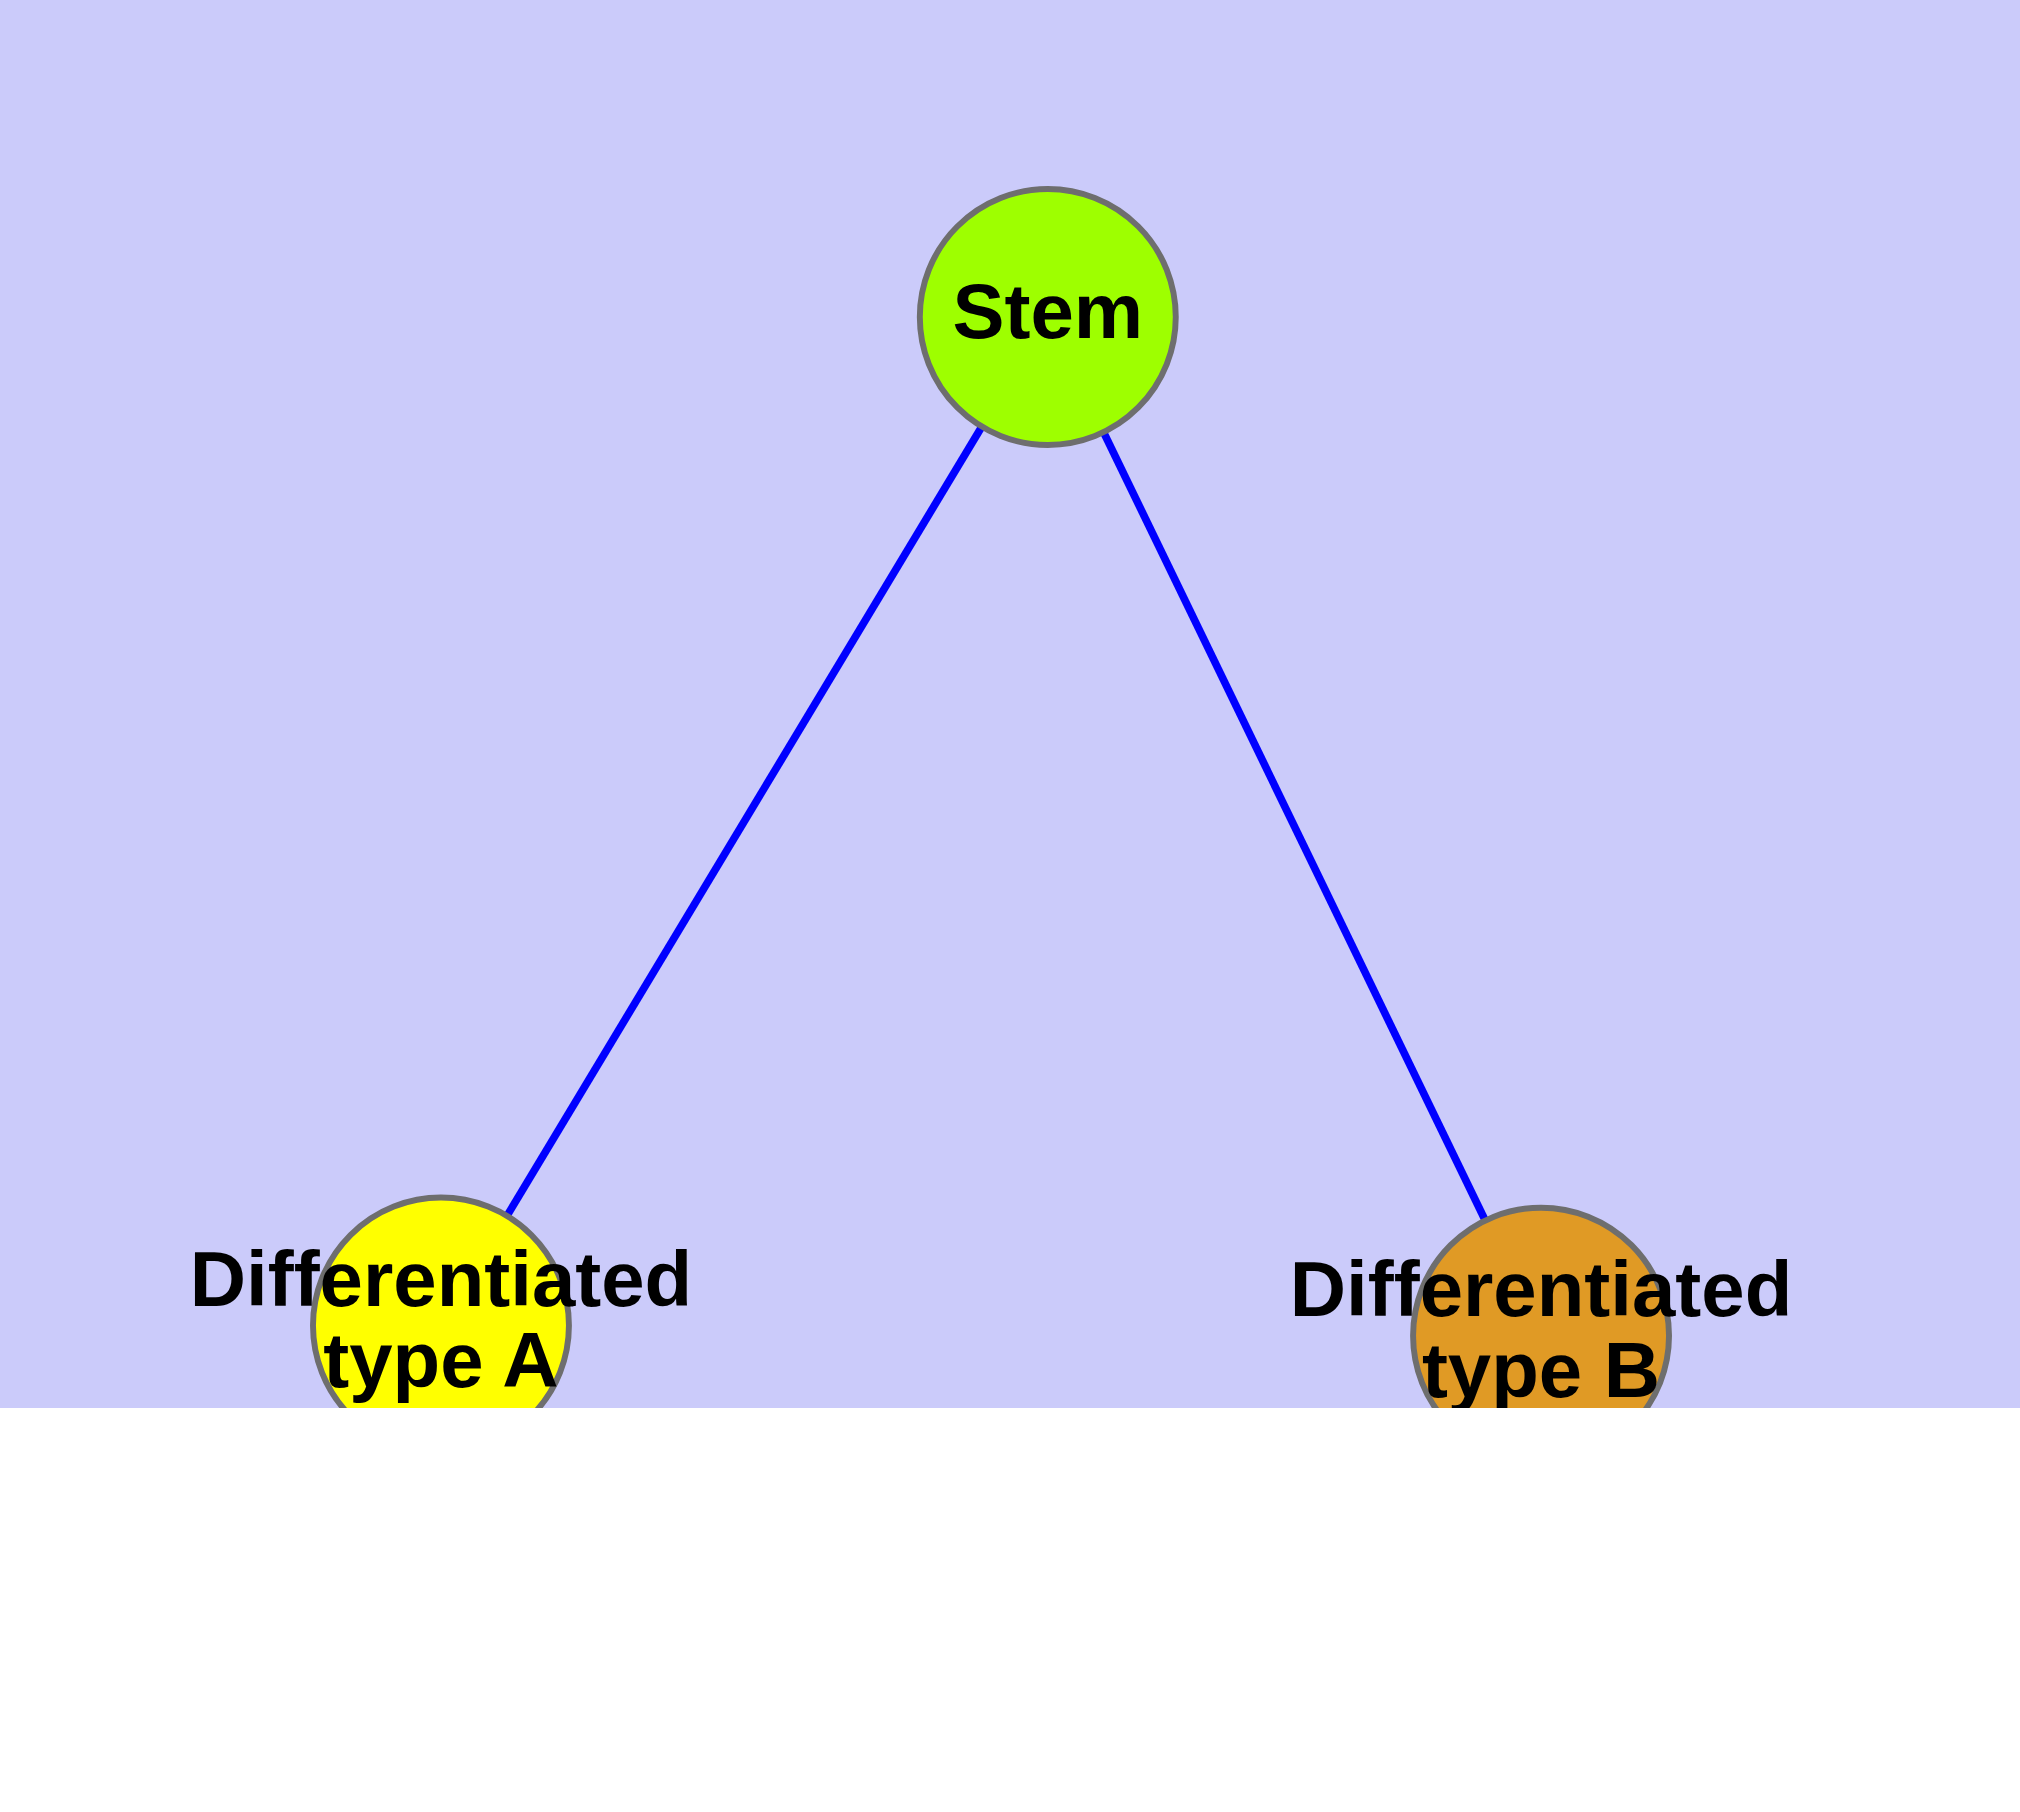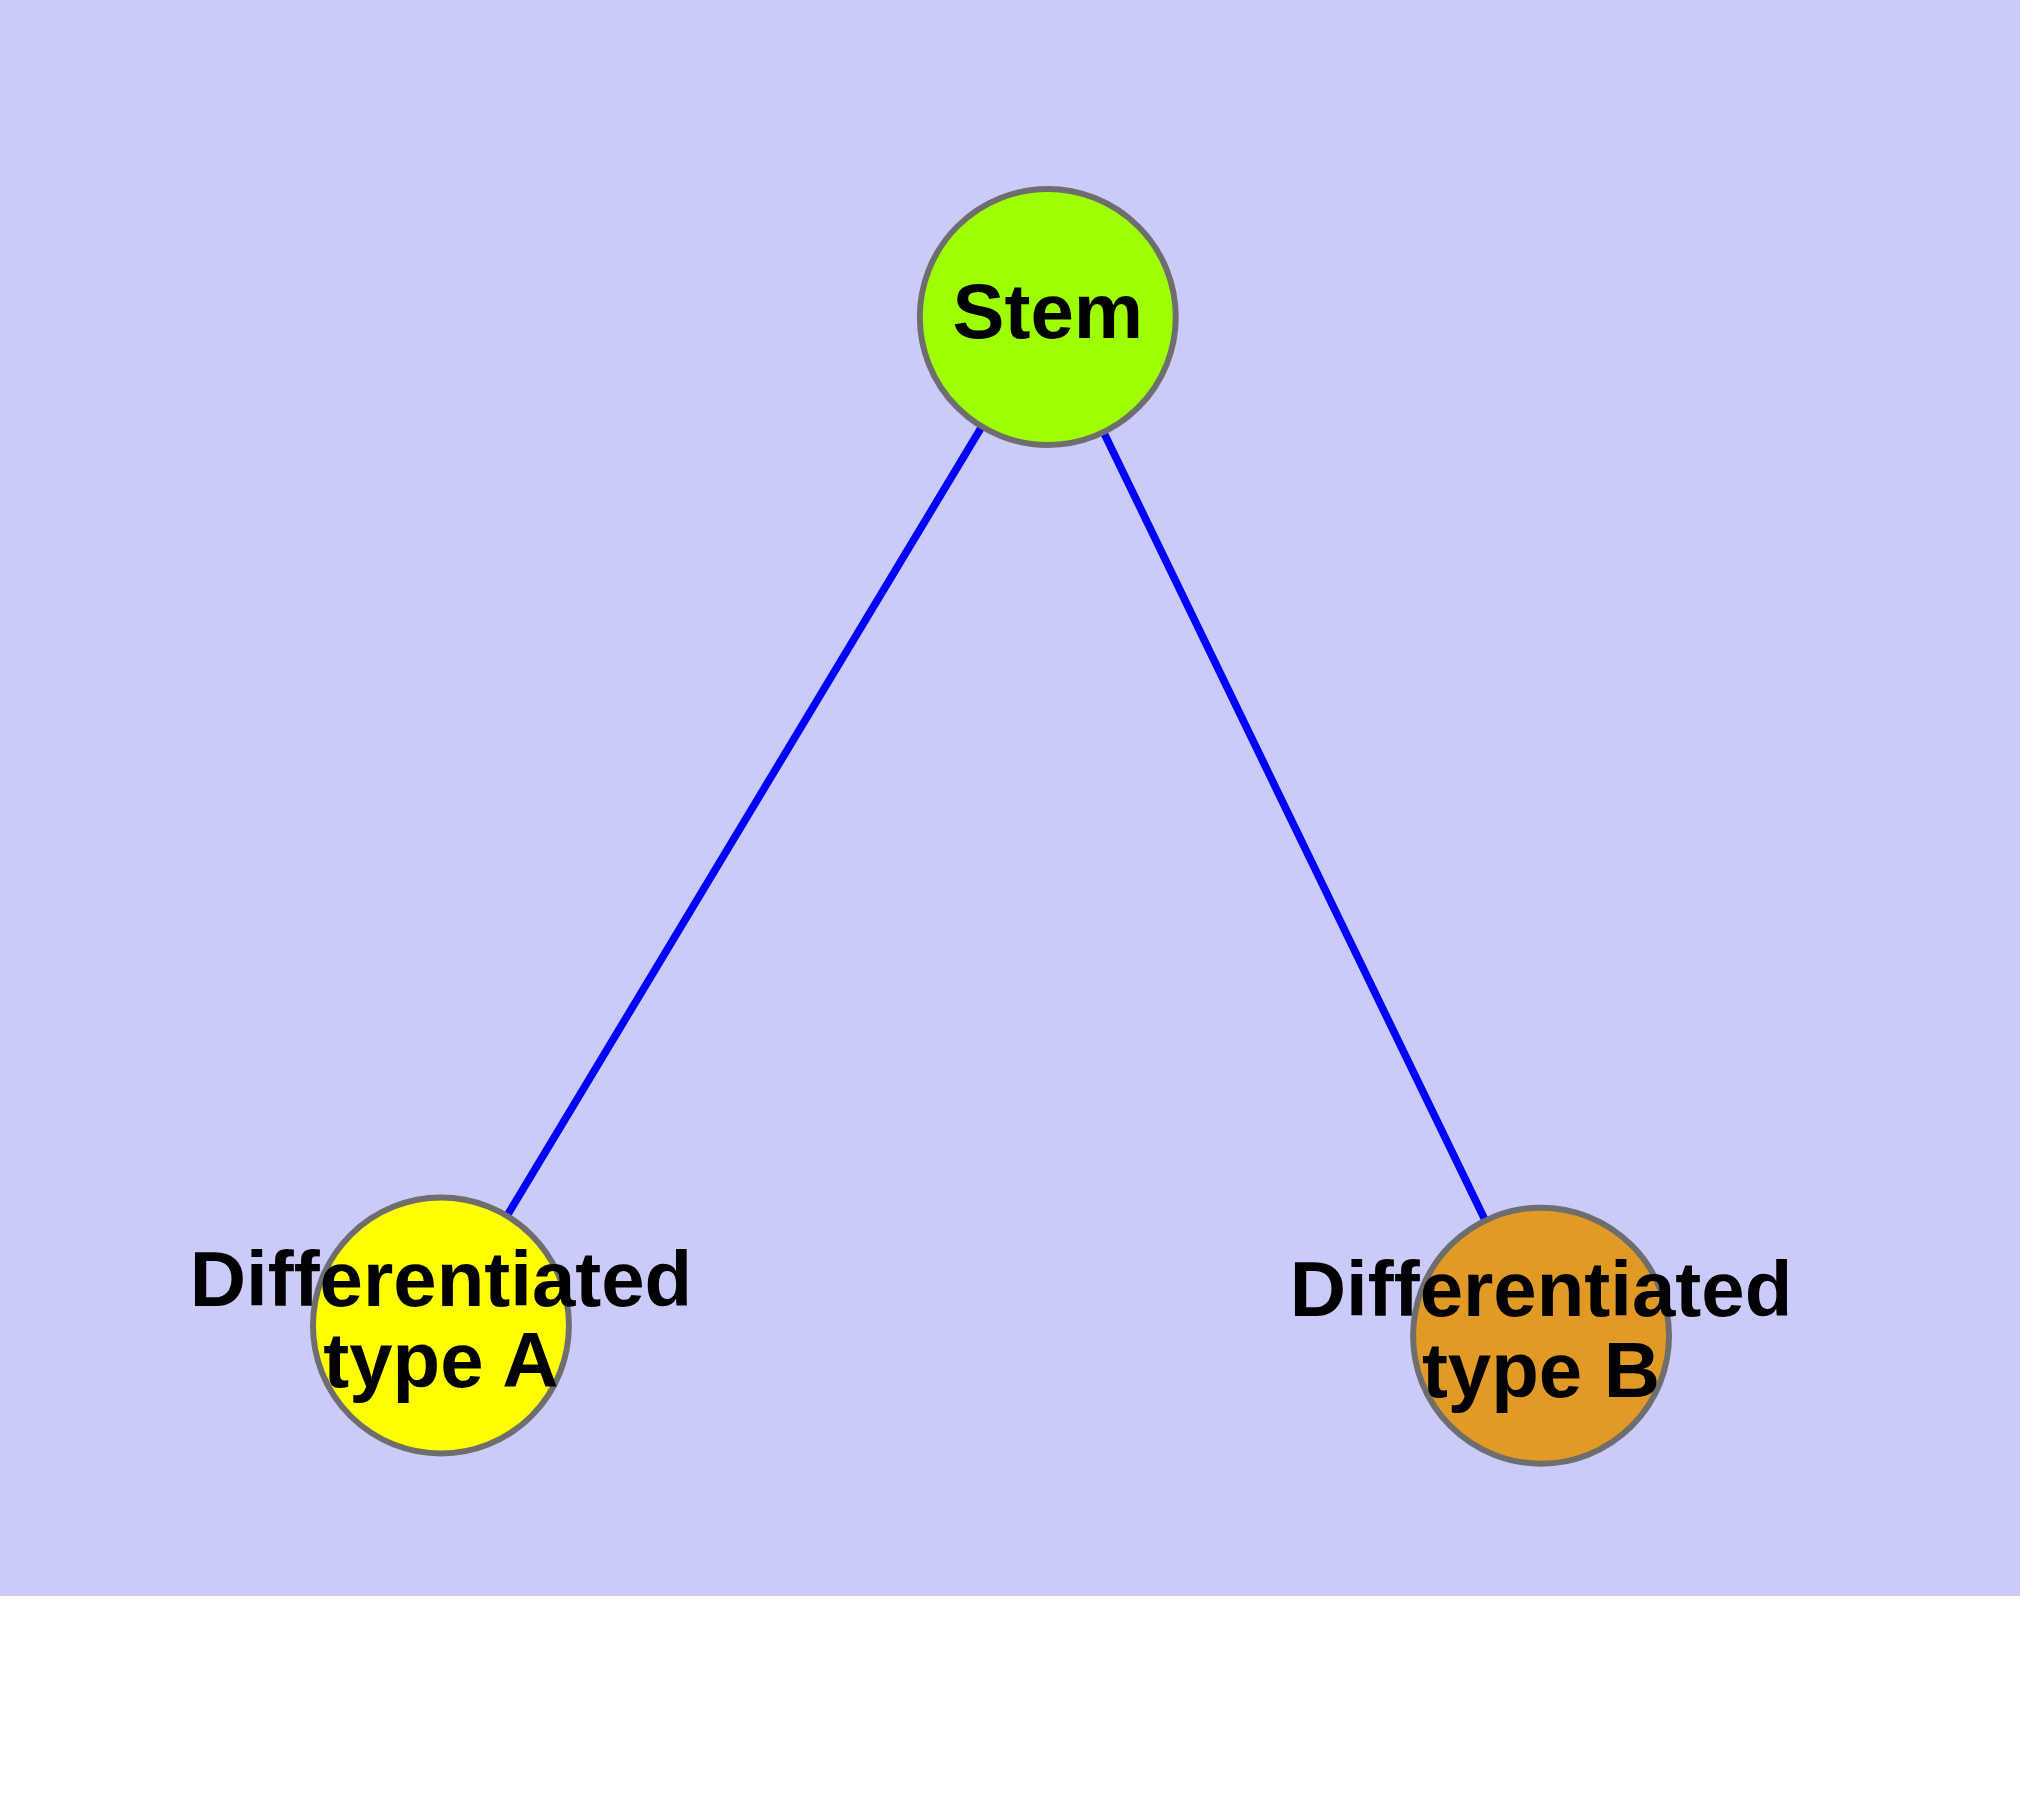--- a/index.html
+++ b/index.html
@@ -32,21 +32,21 @@
     text-anchor: middle;
     white-space: pre;
   }
   .edge-line {
     stroke-linecap: butt;
   }
 </style>
 </head>
 <body>
 
-<div id="canvas" style="width: 2021px; height: 1596px; background: rgb(203, 203, 250);">
+<div id="canvas" style="width: 2021px; height: 1408px; background: rgb(203, 203, 250);">
   <svg id="graph-svg" viewBox="0 0 2384 2138" xmlns="http://www.w3.org/2000/svg" style="width: 2021px; height: 1812px;">
     <g id="edges-layer">
         <line x1="1236" y1="374" x2="520" y2="1564" stroke="#0000ff" stroke-width="9" class="edge-line"></line>
         <line x1="1236" y1="374" x2="1818" y2="1576" stroke="#0000ff" stroke-width="9" class="edge-line"></line>
       </g>
     <g id="nodes-layer">
         <circle cx="1236" cy="374" r="151" fill="#9eff00" stroke="#6e6e6e" stroke-width="7"></circle>
         <circle cx="520" cy="1564" r="151" fill="#ffff00" stroke="#6e6e6e" stroke-width="7"></circle>
         <circle cx="1818" cy="1576" r="151" fill="#e09a25" stroke="#6e6e6e" stroke-width="7"></circle>
       </g>

